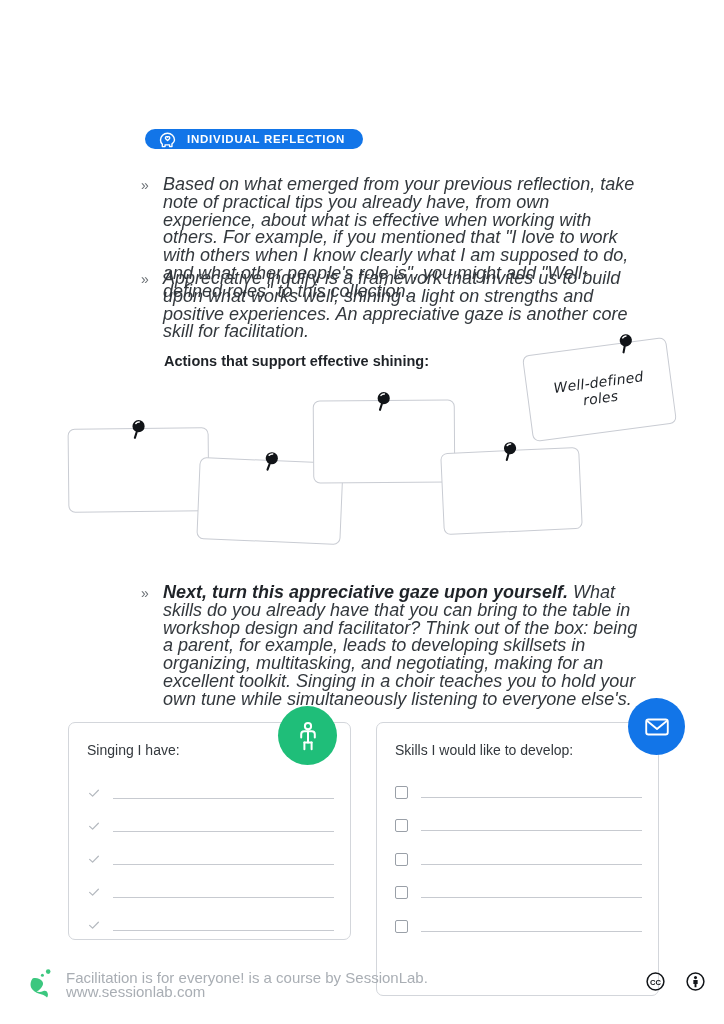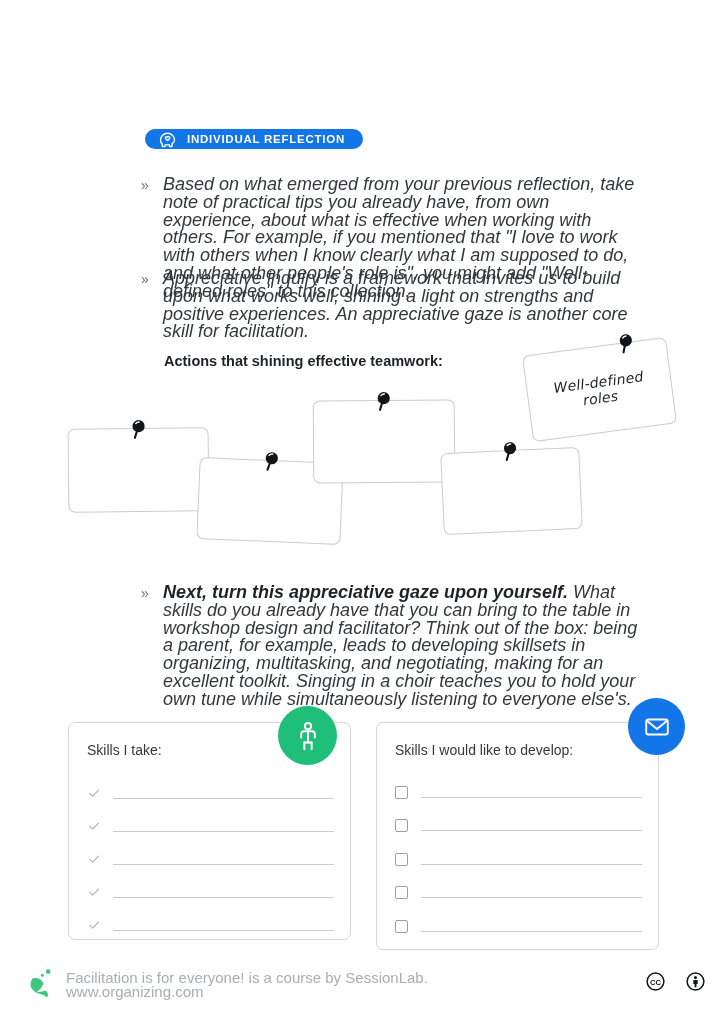--- a/index.html
+++ b/index.html
@@ -141,21 +141,21 @@
 
   
   .skillbox {
     position: absolute;
     border: 1px solid #d3d6db;
     border-radius: 7px;
     background: #ffffff;
     box-sizing: border-box;
   }
   #box-left  { left: 68px;  top: 722px; width: 283px; height: 218px; }
-  #box-right { left: 376px; top: 722px; width: 283px; height: 228px; }
+  #box-right { left: 376px; top: 722px; width: 283px; height: 274px; }
 
   .box-title {
     position: absolute;
     left: 18px;
     top: 19px;
     font-size: 14px;
     color: #33383d;
   }
 
   .rows {
@@ -239,21 +239,21 @@
   <div class="bullet" id="bullet-1">
     <span class="chev">»</span>
     <span class="btext">Based on what emerged from your previous reflection, take note of practical tips you already have, from own experience, about what is effective when working with others. For example, if you mentioned that "I love to work with others when I know clearly what I am supposed to do, and what other people's role is", you might add "Well-defined roles" to this collection.</span>
   </div>
 
   <div class="bullet" id="bullet-2">
     <span class="chev">»</span>
     <span class="btext">Appreciative inquiry is a framework that invites us to build upon what works well, shining a light on strengths and positive experiences. An appreciative gaze is another core skill for facilitation.</span>
   </div>
 
-  <div class="section-heading">Actions that shining effective teamwork:</div>
+  <div class="section-heading">Actions that support effective shining:</div>
 
   <div class="board">
 
     <div class="note" style="left:68px; top:98px; width:141px; height:84px; transform:rotate(-0.6deg);">
       <span class="pin">
         <svg viewBox="0 0 18 24" width="18" height="24">
           <path d="M7.6 12.5 L5.2 19.8" stroke="#111418" stroke-width="2.1" stroke-linecap="round" fill="none"></path>
           <circle cx="9" cy="8.2" r="6.1" fill="#111418"></circle>
           <path d="M6.3 5.4 a3.9 3.9 0 0 1 3.4-1.5" stroke="#ffffff" stroke-width="1.5" fill="none" stroke-linecap="round"></path>
         </svg>
@@ -306,21 +306,21 @@
     </div>
 
   </div>
 
   <div class="bullet" id="bullet-3">
     <span class="chev">»</span>
     <span class="btext"><b>Next, turn this appreciative gaze upon yourself.</b><span> What skills do you already have that you can bring to the table in workshop design and facilitator? Think out of the box: being a parent, for example, leads to developing skillsets in organizing, multitasking, and negotiating, making for an excellent toolkit. Singing in a choir teaches you to hold your own tune while simultaneously listening to everyone else's.</span></span>
   </div>
 
   <div class="skillbox" id="box-left">
-    <div class="box-title">Skills I take:</div>
+    <div class="box-title">Singing I have:</div>
     <div class="rows">
       <div class="row">
         <span class="marker">
             <svg class="check-icon" viewBox="0 0 16 16" fill="none" stroke="#b4b9bf" stroke-width="1.4" stroke-linecap="round" stroke-linejoin="round">
               <path d="M3 8.4 L6.4 11.6 L13 4.8"></path>
             </svg>
           </span>
         <span class="rule"></span>
       </div>
       <div class="row">
@@ -414,21 +414,21 @@
 
   <span class="footer-logo">
     <svg viewBox="0 0 26 30" width="26" height="30" fill="#3cc77f">
       <circle cx="18.2" cy="3.6" r="2.3"></circle>
       <circle cx="12.4" cy="7.2" r="1.5"></circle>
       <path d="M2.6 10.4 C6.4 9.4 10.6 10.8 12.4 13.4 C13.2 14.6 13.2 16.2 12.6 17.6 C11.6 20.2 9.2 22.4 6.6 23.6 C8.8 24.4 11.2 24.2 13.4 23 C14.6 22.4 16 22.6 16.8 23.6 C18.2 25.4 18.4 28 17 29.6 C15.6 28 14 26.8 12 26.4 C8.4 25.8 4.6 24 2.2 21.2 C0.6 19.2 0.2 16.6 0.8 14.2 C1.1 12.8 1.7 11.5 2.6 10.4 Z"></path>
     </svg>
   </span>
   <div class="footer-text">
     <div>Facilitation is for everyone! is a course by SessionLab.</div>
-    <div>www.organizing.com</div>
+    <div>www.sessionlab.com</div>
   </div>
 
   <div class="cc-badges">
     <span>
       <svg viewBox="0 0 24 24" width="19" height="19">
         <circle cx="12" cy="12" r="10.6" fill="none" stroke="#111418" stroke-width="1.9"></circle>
         <text x="12" y="16.1" font-family="'Liberation Sans',sans-serif" font-size="9.6" font-weight="bold" text-anchor="middle" fill="#111418">CC</text>
       </svg>
     </span>
     <span>

